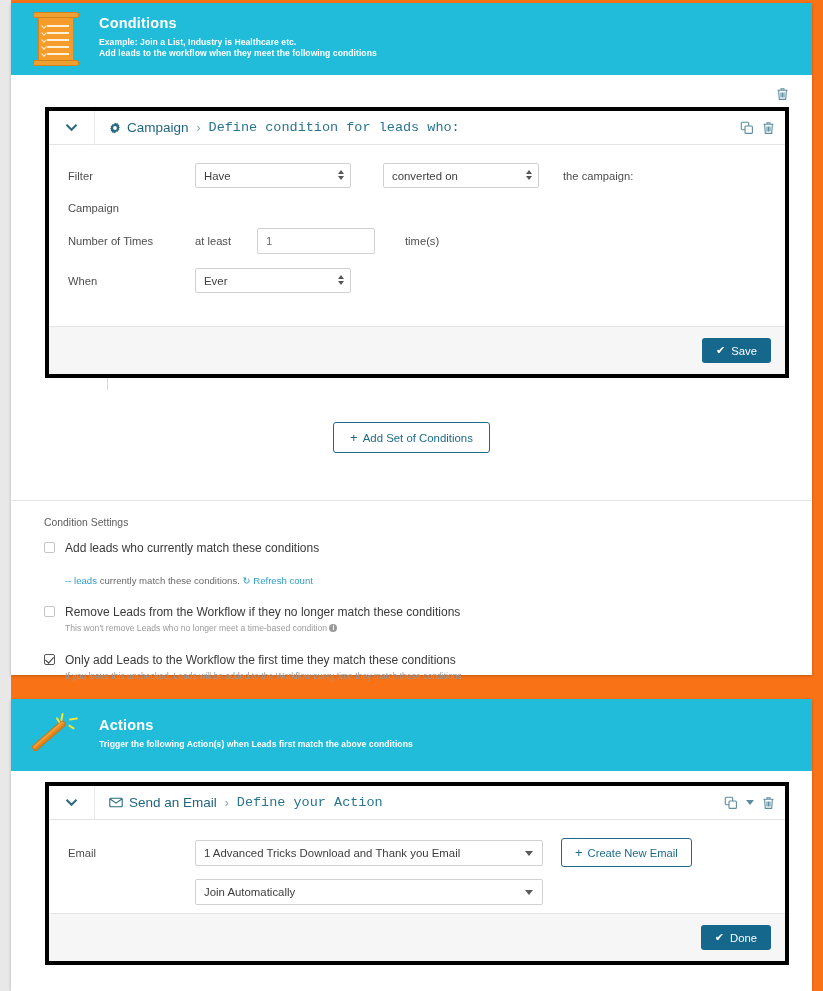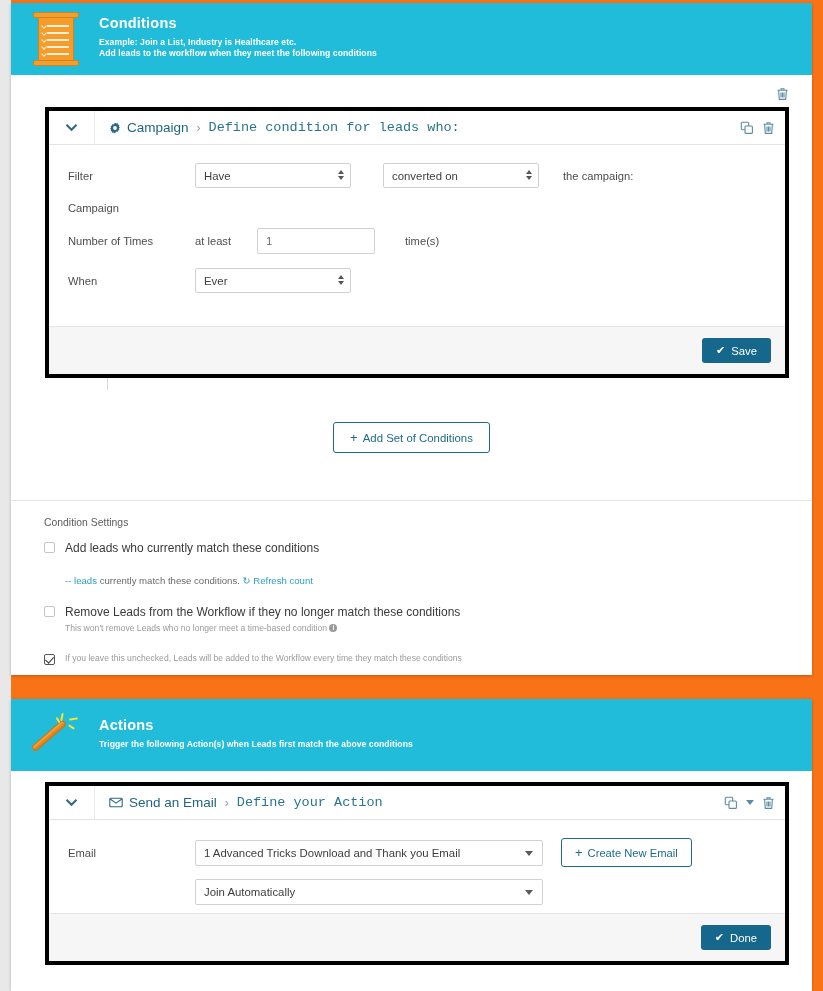--- a/index.html
+++ b/index.html
@@ -379,20 +379,21 @@
         <span class="cb"></span>
         <div class="cb-main">Remove Leads from the Workflow if they no longer match these conditions</div>
         <div class="cb-sub">
           <span>This won't remove Leads who no longer meet a time-based condition</span>
           <span class="info-ico">i</span>
         </div>
       </div>
 
       <div class="cb-row" style="margin-top:18px">
         <span class="cb checked"></span>
+        <div class="cb-main">Only add Leads to the Workflow the first time they match these conditions</div>
         <div class="cb-sub">If you leave this unchecked, Leads will be added to the Workflow every time they match these conditions</div>
       </div>
     </div>
   </div>
 
   <div class="card card-actions">
 
     <div class="banner">
       <div class="banner-icon">
         <div class="wand-ico">

